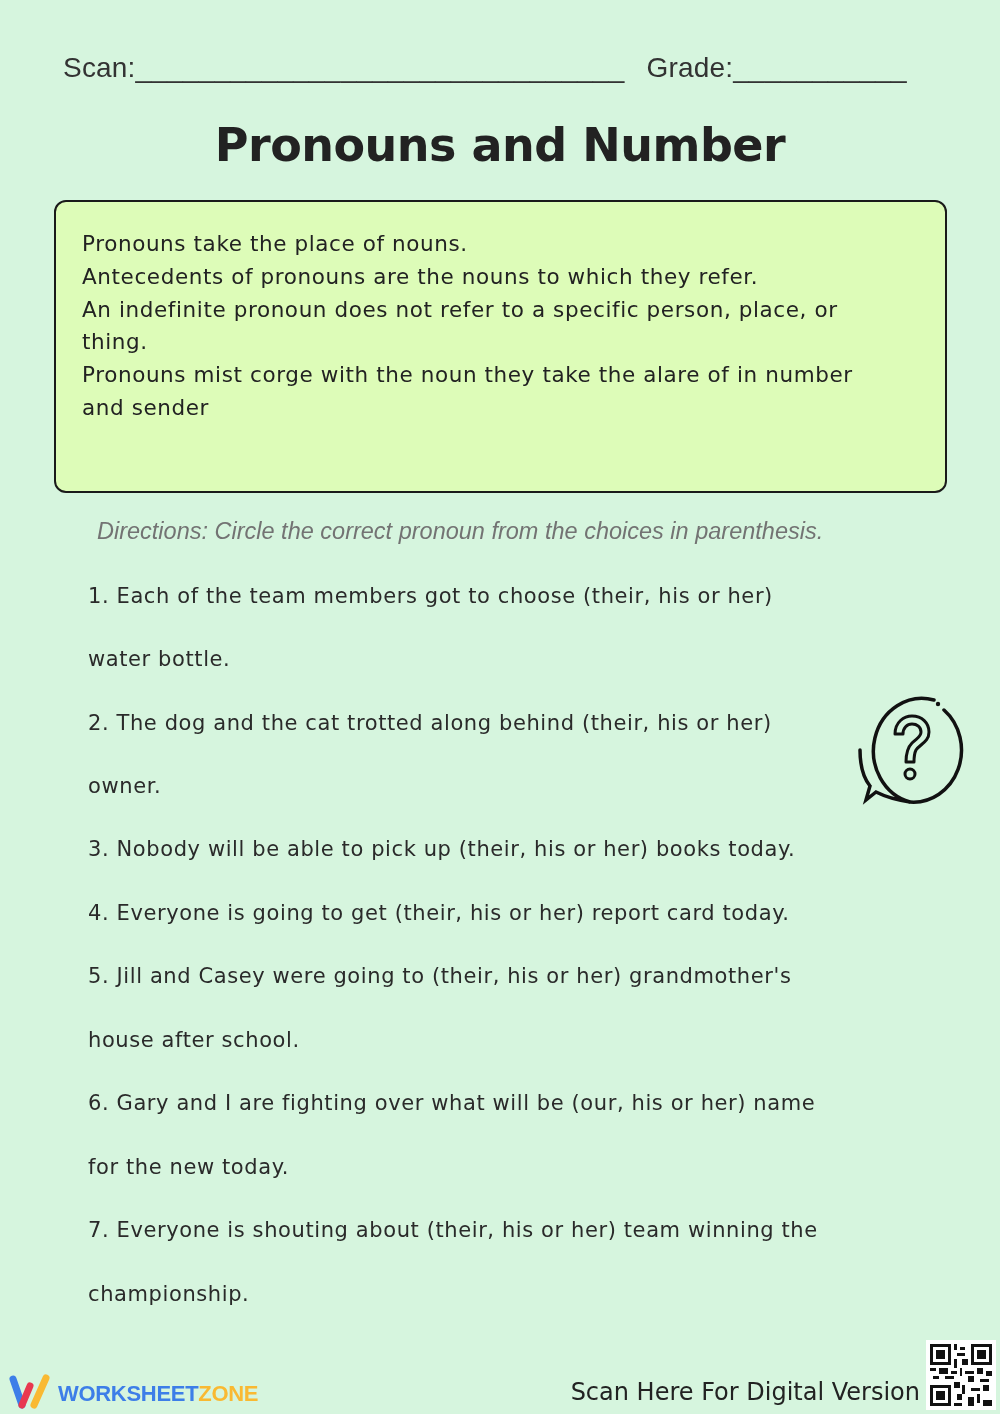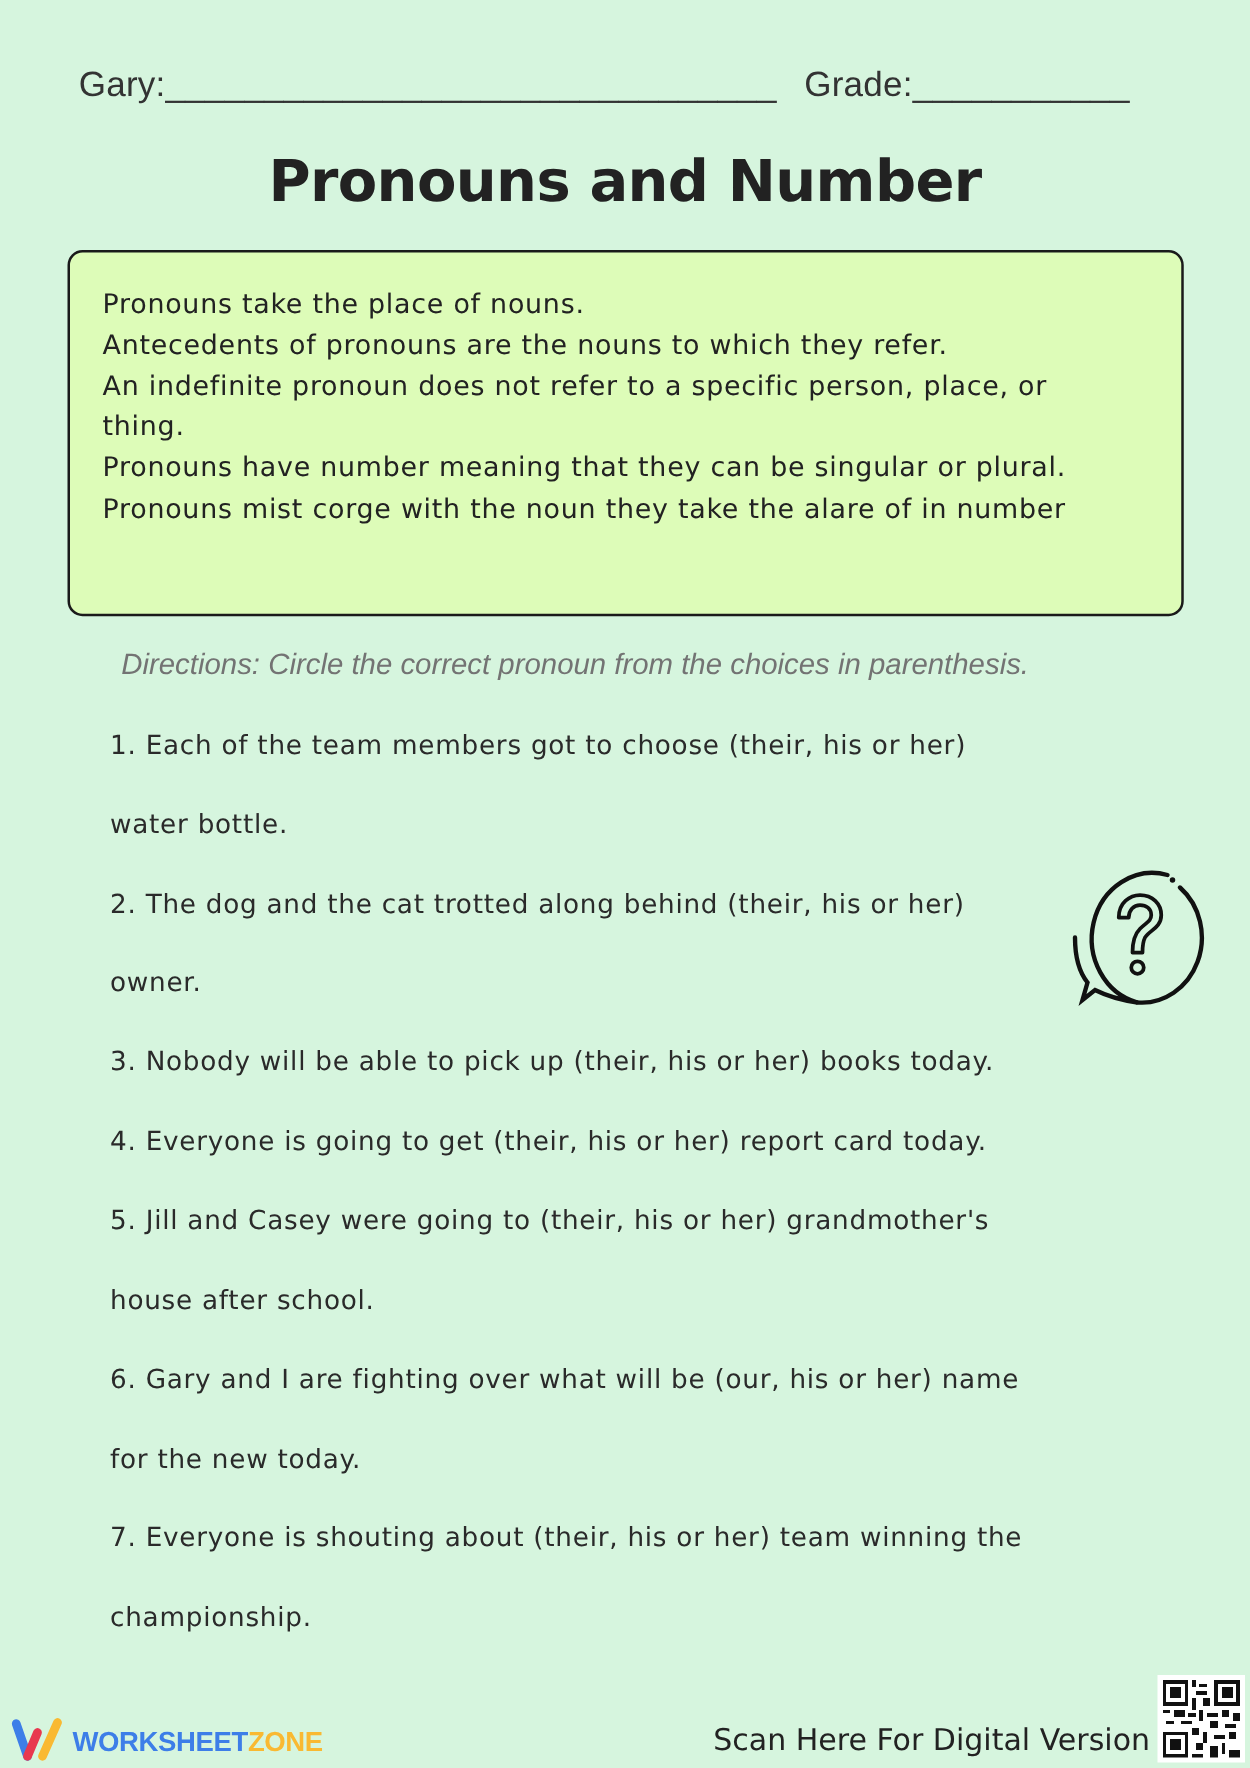--- a/index.html
+++ b/index.html
@@ -108,33 +108,33 @@
     width: 70px;
     height: 70px;
     background: #fff;
     padding: 4px;
   }
 </style>
 </head>
 <body>
 
 <div class="header-line">
-  <span>Gary:_______________________________</span>
+  <span>Scan:_______________________________</span>
   <span class="grade">Grade:___________</span>
 </div>
 
 <h1 class="title">Pronouns and Number</h1>
 
 <div class="info-box">
   <div class="info-line">Pronouns take the place of nouns.</div>
   <div class="info-line">Antecedents of pronouns are the nouns to which they refer.</div>
   <div class="info-line">An indefinite pronoun does not refer to a specific person, place, or</div>
   <div class="info-line">thing.</div>
-  <div class="info-line">Pronouns have number meaning that they can be singular or plural.</div>
   <div class="info-line">Pronouns mist corge with the noun they take the alare of in number</div>
+  <div class="info-line">and sender</div>
 </div>
 
 <div class="directions">Directions: Circle the correct pronoun from the choices in parenthesis.</div>
 
 <div class="q" style="top:584px">1. Each of the team members got to choose (their, his or her)</div>
 <div class="q" style="top:647px">water bottle.</div>
 <div class="q" style="top:711px">2. The dog and the cat trotted along behind (their, his or her)</div>
 <div class="q" style="top:774px">owner.</div>
 <div class="q" style="top:837px">3. Nobody will be able to pick up (their, his or her) books today.</div>
 <div class="q" style="top:901px">4. Everyone is going to get (their, his or her) report card today.</div>

